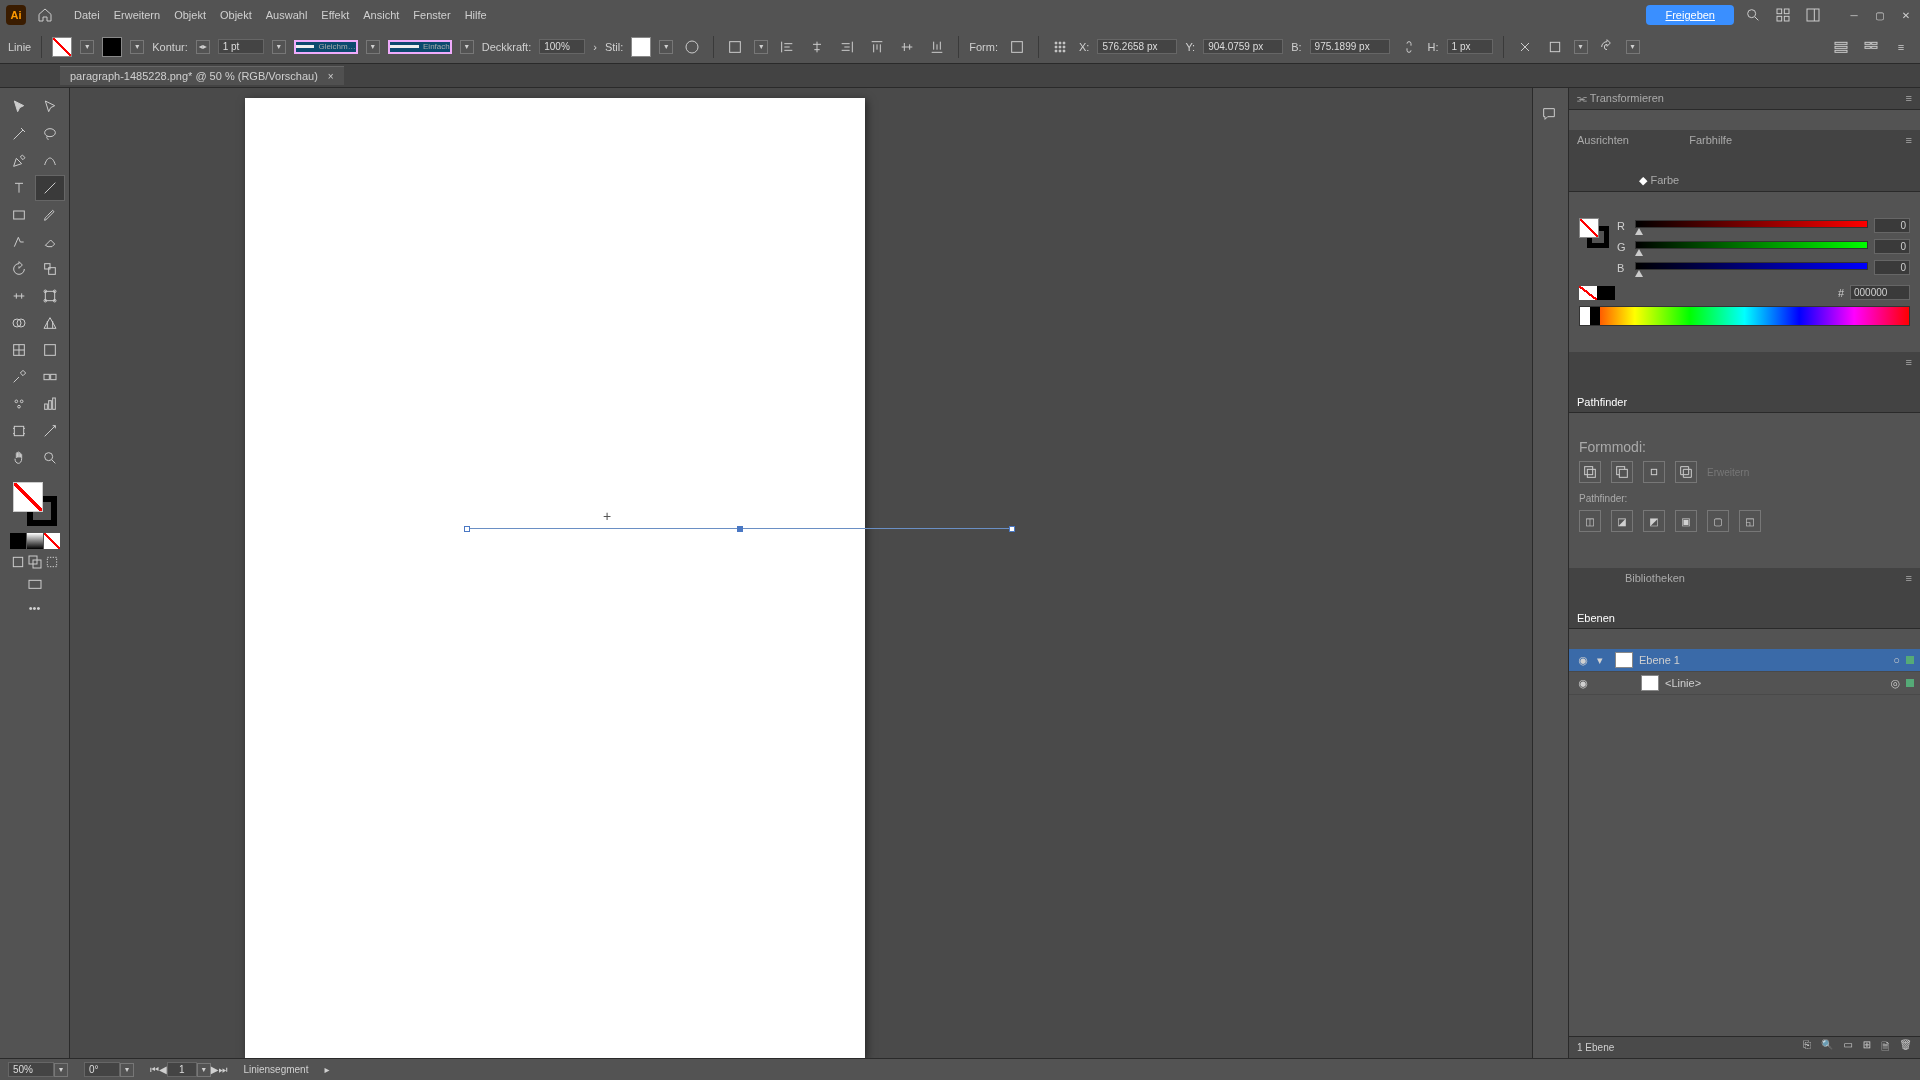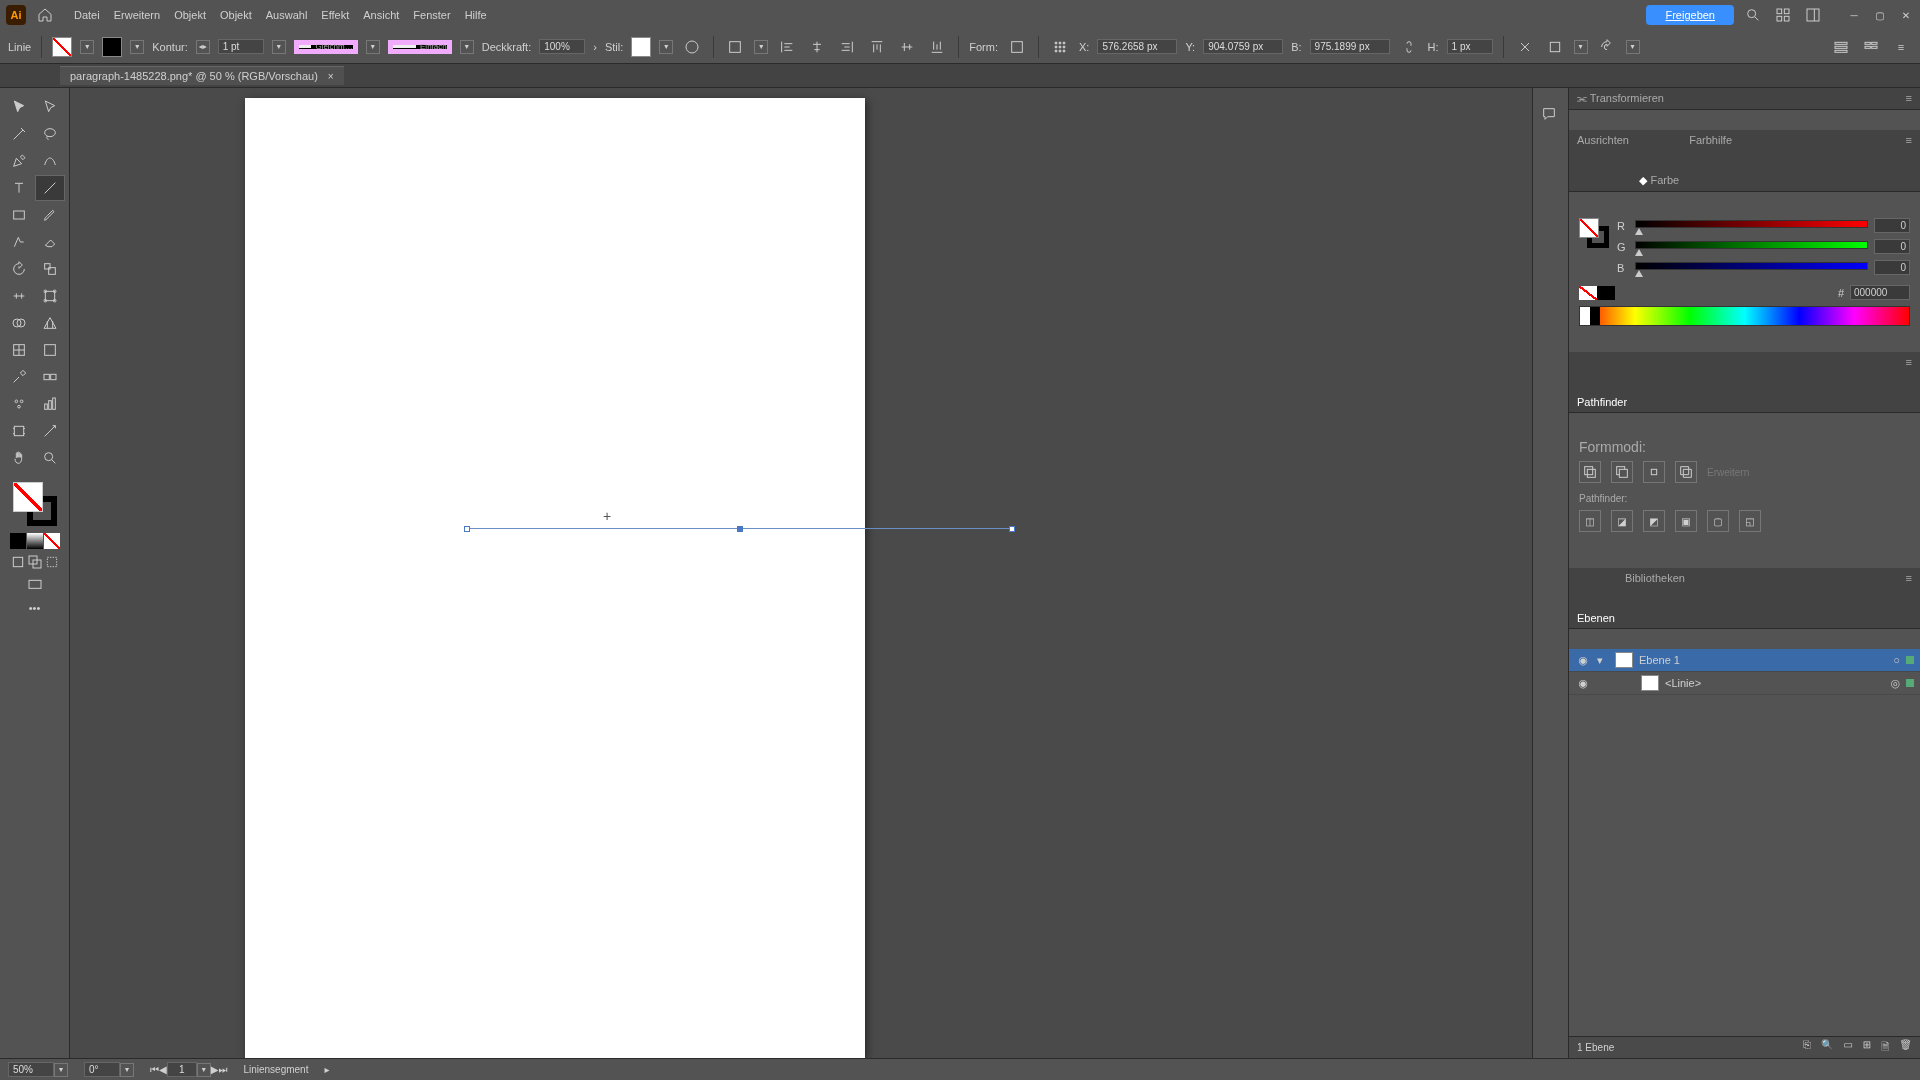--- a/index.html
+++ b/index.html
@@ -19,21 +19,21 @@
 
 .controlbar { height: 34px; background: #535353; display: flex; align-items: center; gap: 8px; padding: 0 8px; border-bottom: 1px solid #2a2a2a; }
 .controlbar .lbl { font-size: 11px; }
 .swatch { width: 20px; height: 20px; border: 1px solid #888; display: inline-block; position: relative; }
 .swatch.none::after { content: ""; position: absolute; inset: 0; background: linear-gradient(to top right, transparent 45%, red 45%, red 55%, transparent 55%), #fff; }
 .swatch.black { background: #000; }
 .swatch.white { background: #fff; }
 .num-field { background: #444; border: 1px solid #666; color: #ddd; padding: 1px 4px; width: 46px; font-size: 10px; }
 .num-field.wide { width: 80px; }
 .drop-btn { width: 14px; height: 14px; border: 1px solid #777; display: inline-flex; align-items: center; justify-content: center; font-size: 8px; }
-.stroke-profile { width: 64px; height: 14px; background: #000000; border: 5px solid #f0abfc; display: flex; align-items: center; justify-content: center; font-size: 8px; color: #aaa; }
+.stroke-profile { width: 64px; height: 14px; background: #0c4a6e; border: 2px solid #f0abfc; display: flex; align-items: center; justify-content: center; font-size: 8px; color: #aaa; }
 .stroke-profile .shape { width: 40px; height: 3px; background: #eee; display: inline-block; }
 .ic { width: 22px; height: 22px; display: flex; align-items: center; justify-content: center; border: 1px solid transparent; }
 .sep { width: 1px; height: 22px; background: #3a3a3a; margin: 0 2px; }
 
 
 .tabbar { height: 24px; background: #434343; display: flex; align-items: center; padding-left: 60px; border-bottom: 1px solid #2a2a2a; }
 .tab { background: #505050; padding: 3px 10px; border-top: 1px solid #666; display: flex; gap: 10px; align-items: center; font-size: 11px; }
 .tab .close { font-size: 10px; }
 
 

